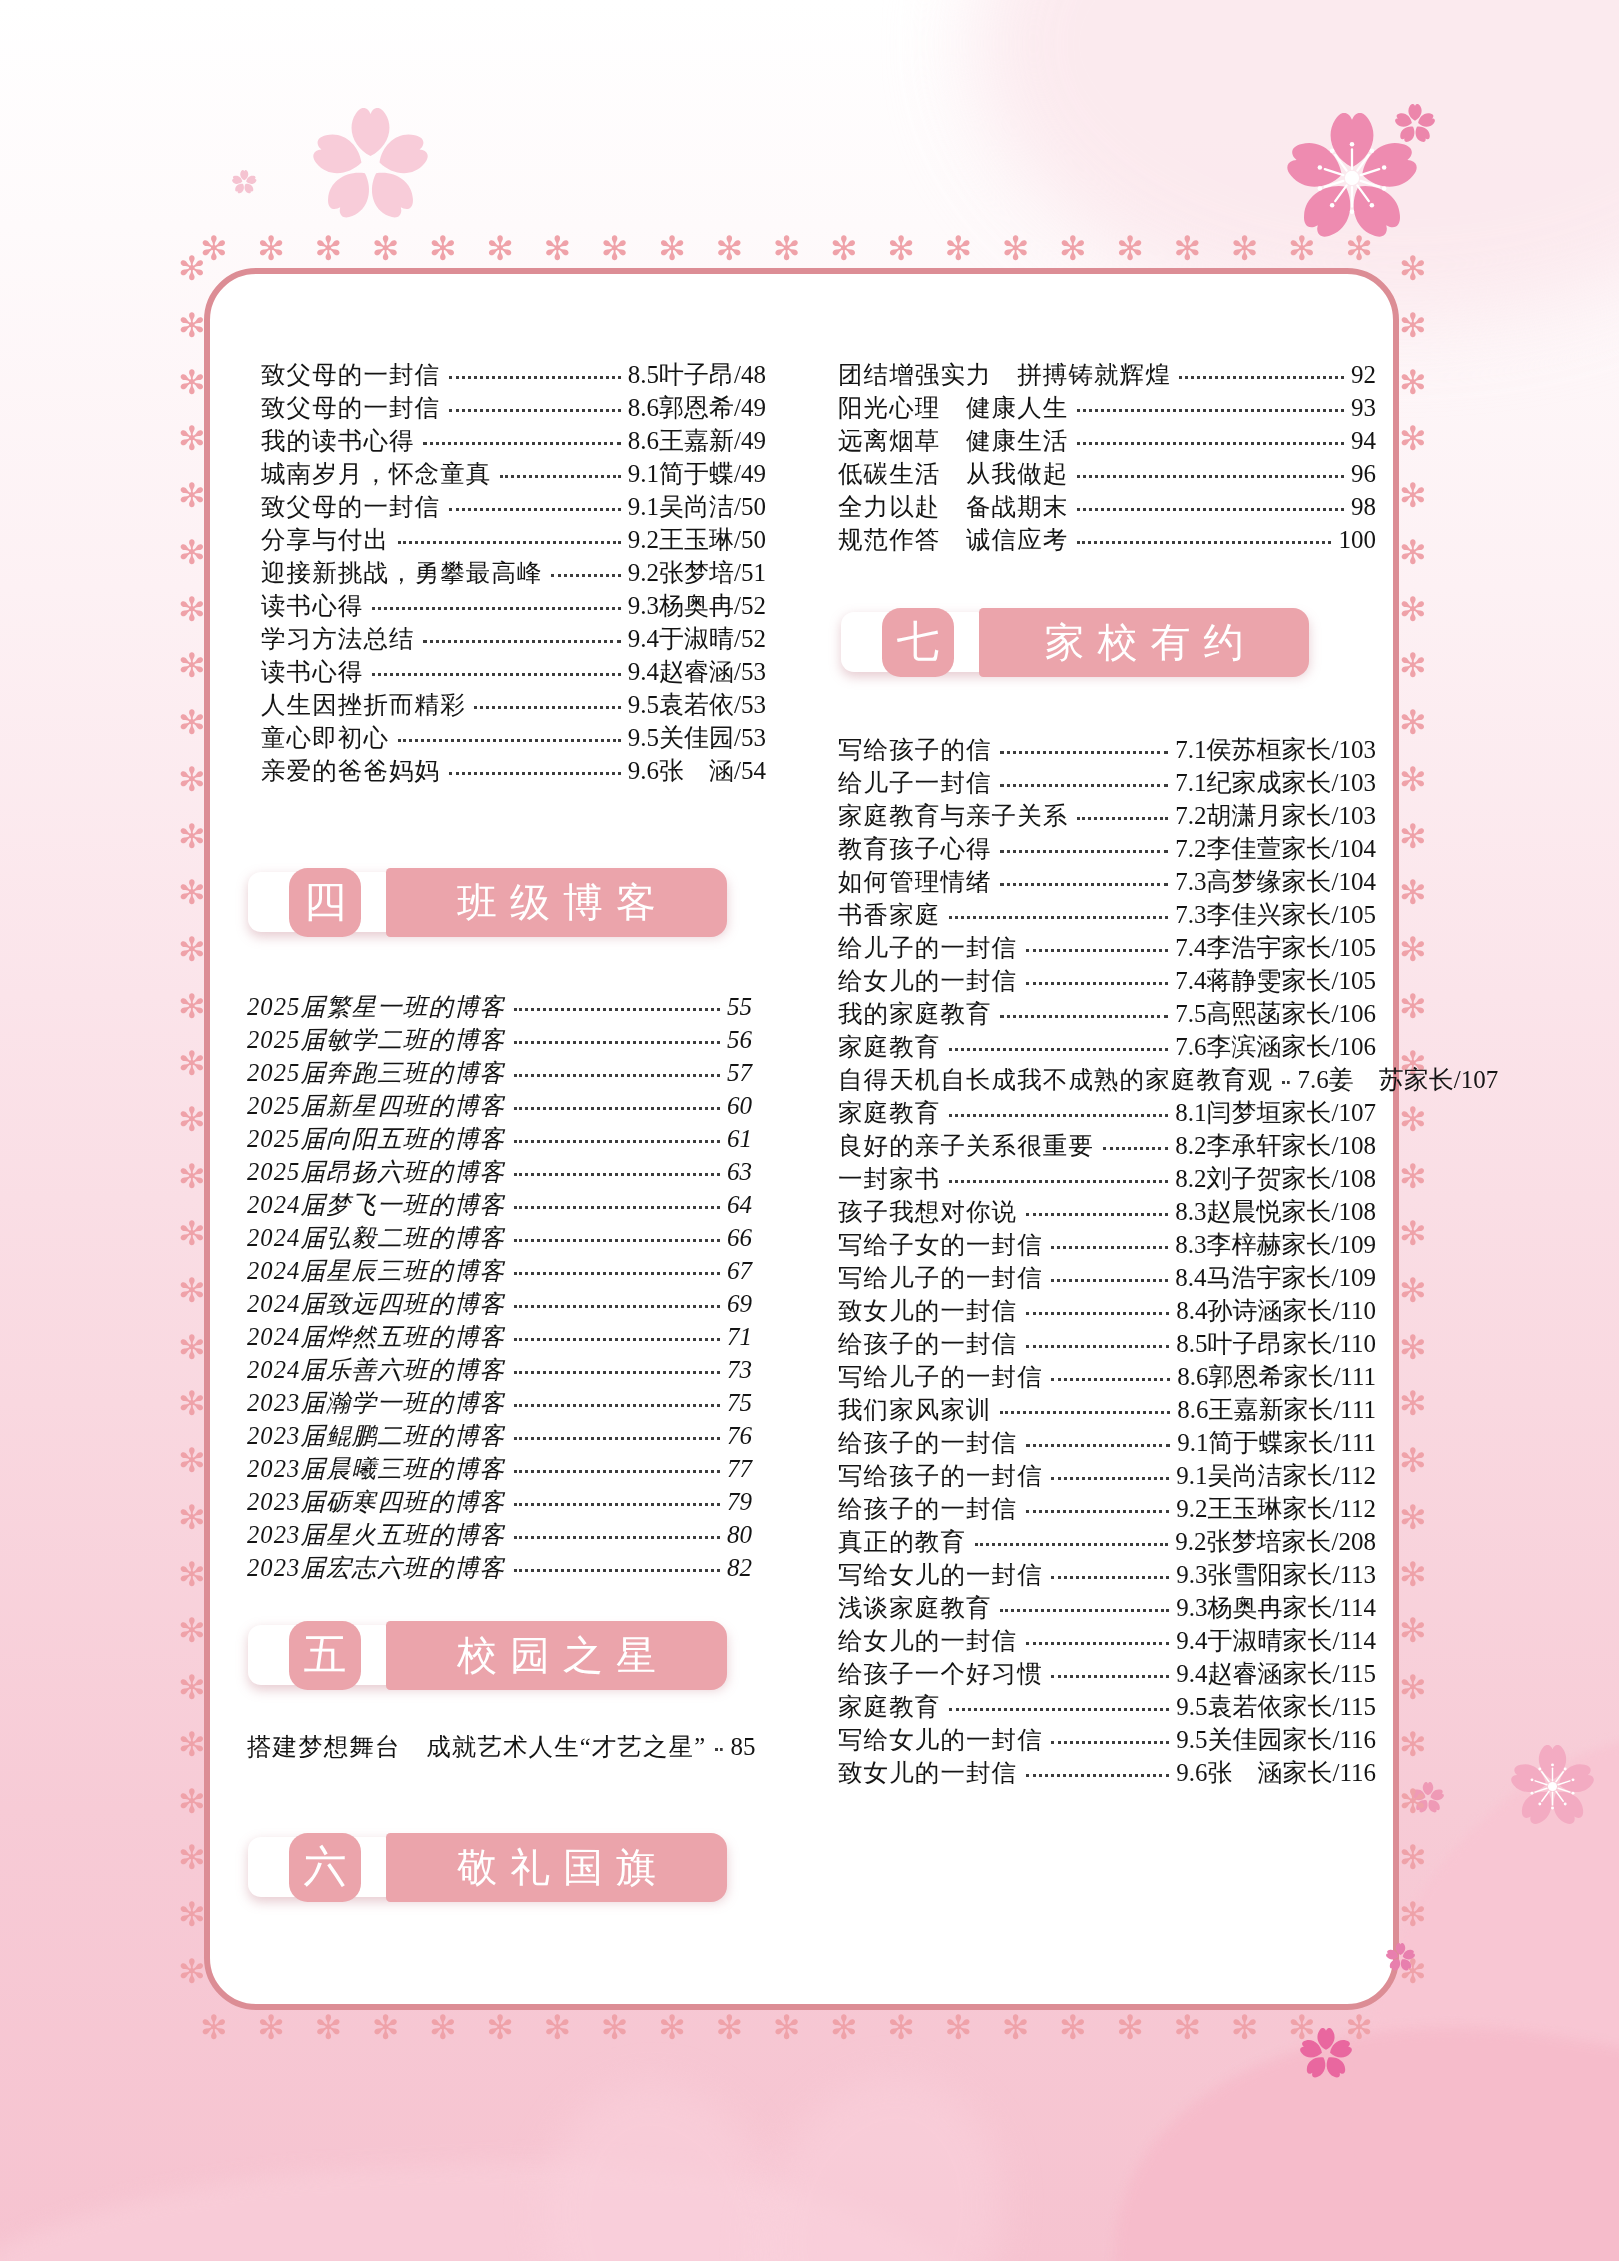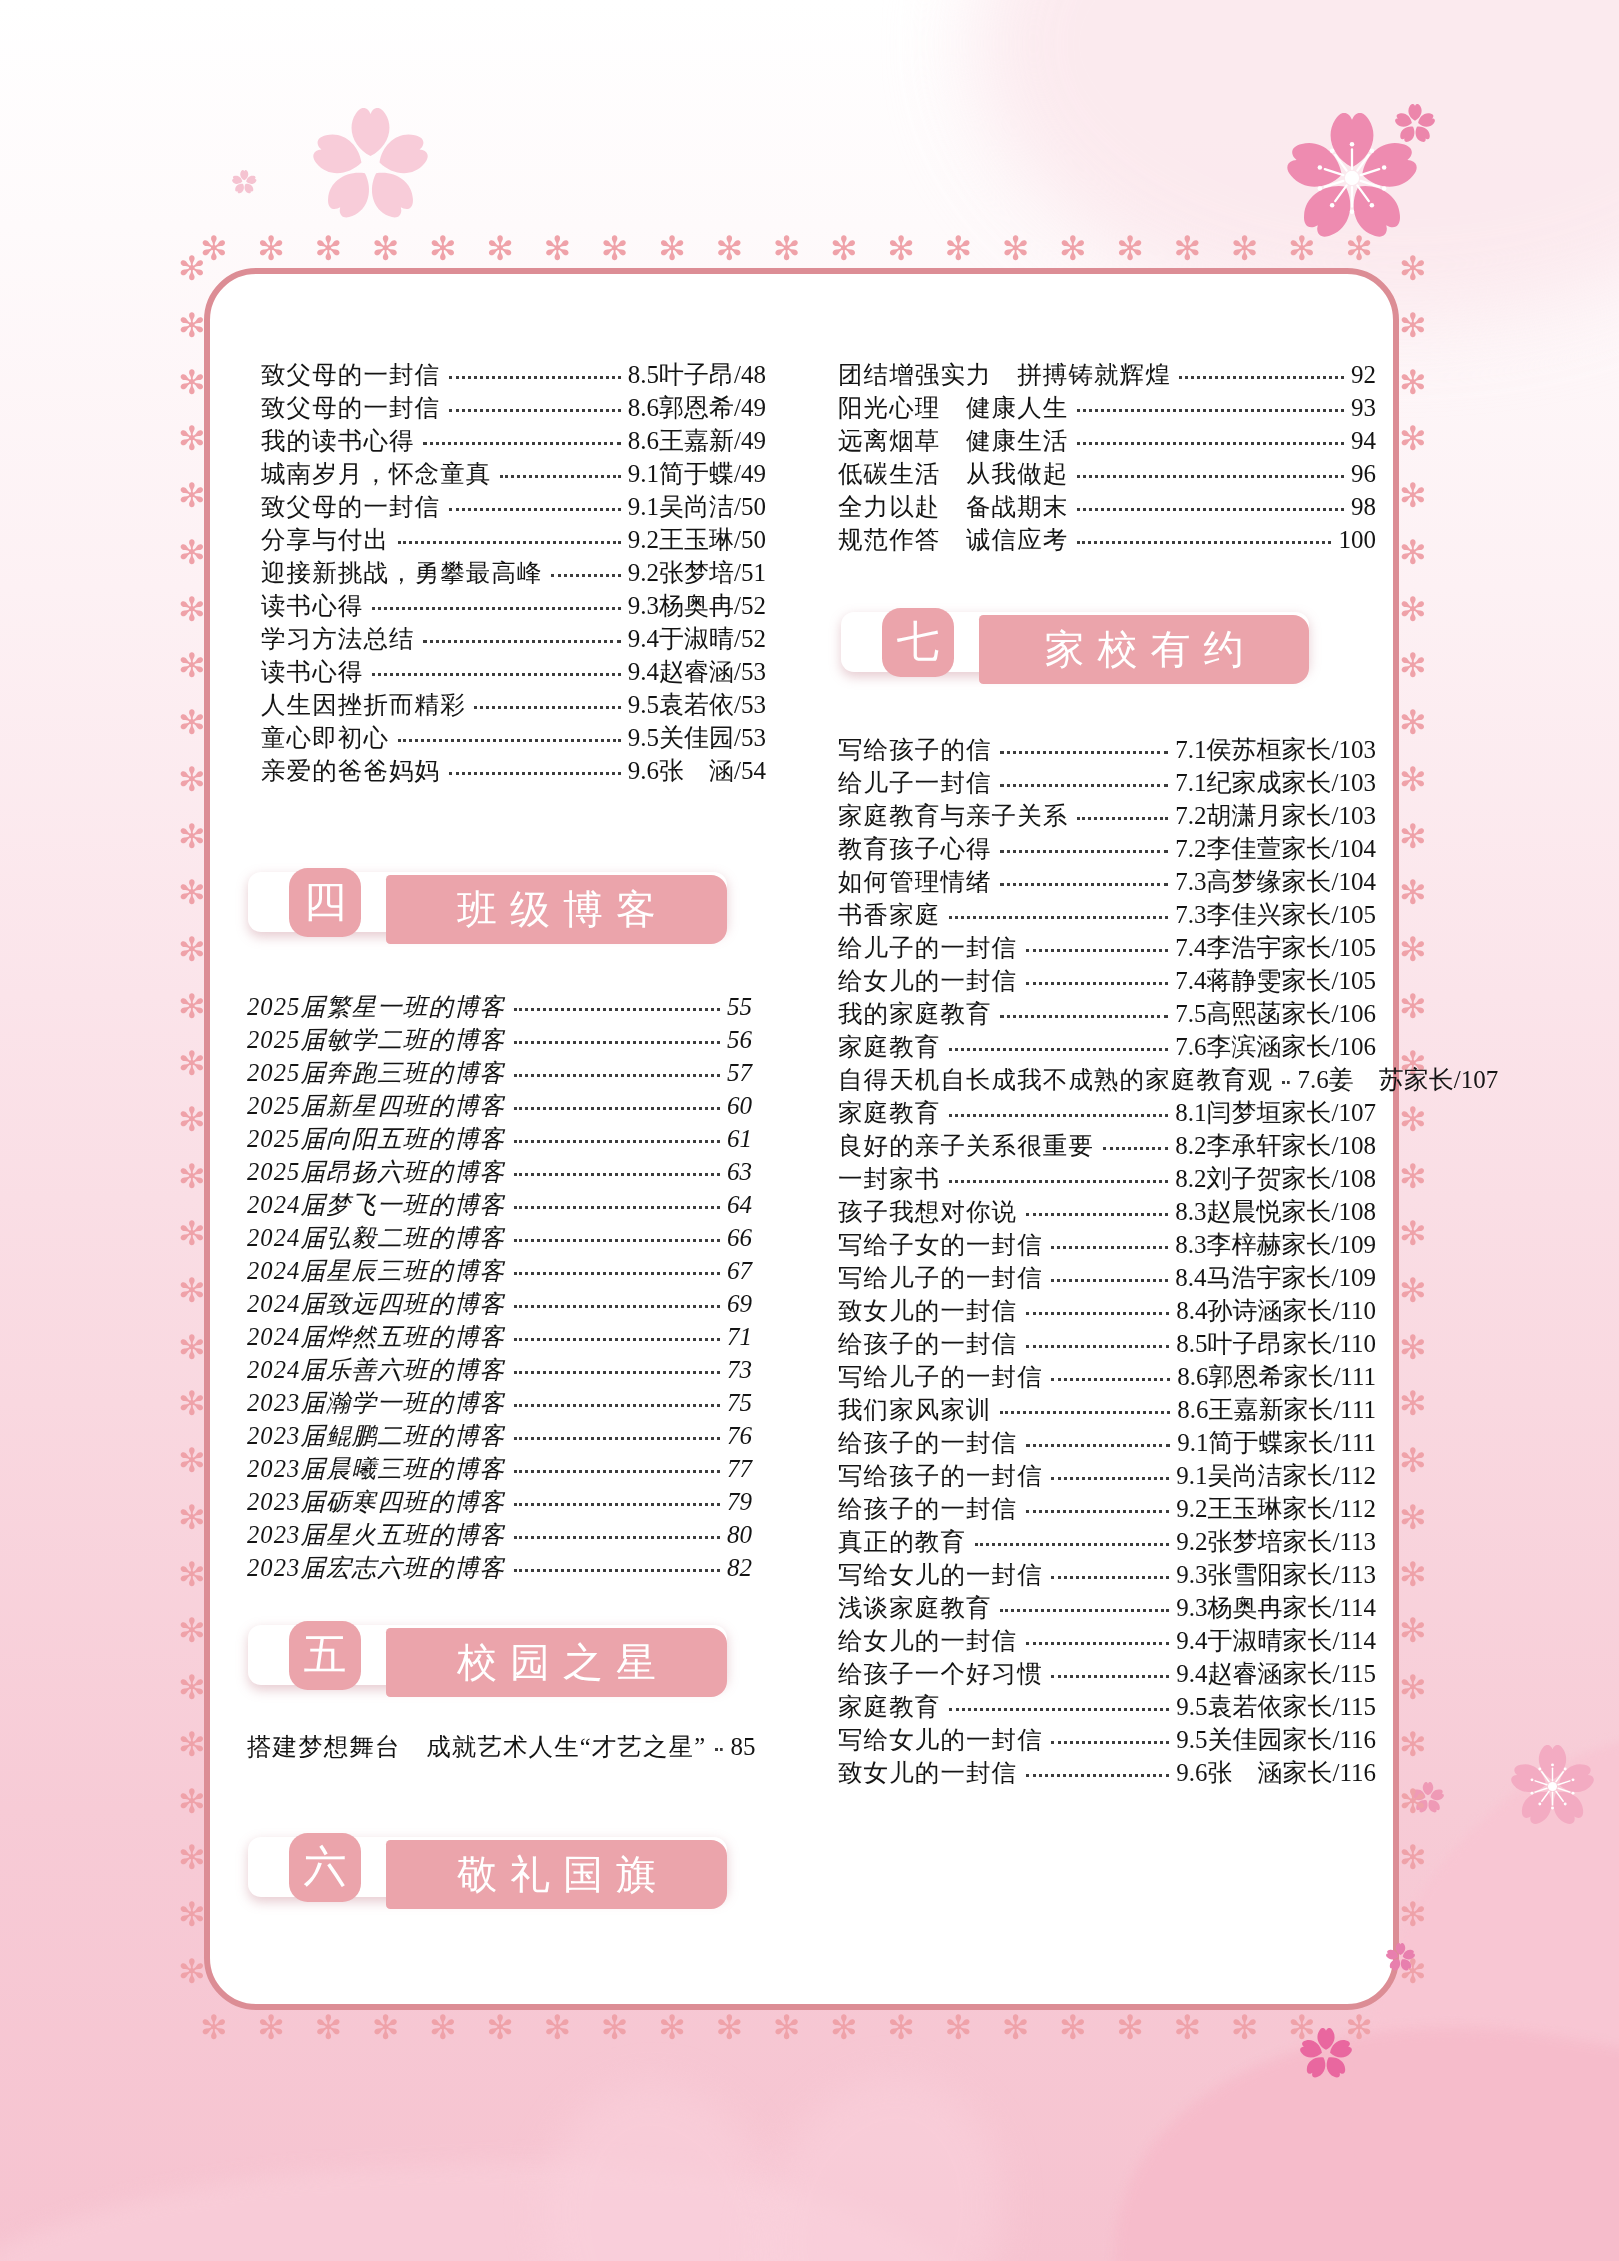--- a/index.html
+++ b/index.html
@@ -46,21 +46,21 @@
   .row .ref{white-space:pre; font-size:25px;}
 
   
   .sec{position:absolute; z-index:3; height:60px; background:#ffffff; border-radius:13px;
        box-shadow:0 4.3px 11.5px rgba(186,108,122,.35);}
   .sec .badge{position:absolute; left:41px; top:-4.3px; width:72px; height:69px; background:var(--hdr,#eba4ab);
        border-radius:18.7px; color:#fff; display:flex; align-items:center; justify-content:center;
        font-family:"Liberation Sans","DejaVu Sans",sans-serif; font-size:43px;}
   .sec .bar{position:absolute; left:138px; right:0; top:-4.3px; height:69px; background:var(--hdr,#eba4ab);
        border-radius:4.3px 16px 16px 4.3px; color:#fff; display:flex; align-items:center; justify-content:center;
-       font-family:"Liberation Sans","DejaVu Sans",sans-serif; font-size:40px; letter-spacing:13px; text-indent:13px;margin-top:7px;}
+       font-family:"Liberation Sans","DejaVu Sans",sans-serif; font-size:40px; letter-spacing:13px; text-indent:13px;}
   .sec-4{left:248px; top:872px; width:479px;}
   .sec-5{left:248px; top:1625px; width:479px;}
   .sec-6{left:248px; top:1837px; width:479px;}
   .sec-7{left:841px; top:612px;  width:468px;}
 
   
   .sakura{position:absolute; pointer-events:none;}
   .z1{z-index:1;} .z3{z-index:3;}
 </style>
 </head>
@@ -652,21 +652,21 @@
         <span class="ref">9.1吴尚洁家长/112</span>
       </div>
       <div class="row">
         <span class="t">给孩子的一封信</span>
         <span class="lead"></span>
         <span class="ref">9.2王玉琳家长/112</span>
       </div>
       <div class="row">
         <span class="t">真正的教育</span>
         <span class="lead"></span>
-        <span class="ref">9.2张梦培家长/113</span>
+        <span class="ref">9.2张梦培家长/208</span>
       </div>
       <div class="row">
         <span class="t">写给女儿的一封信</span>
         <span class="lead"></span>
         <span class="ref">9.3张雪阳家长/113</span>
       </div>
       <div class="row">
         <span class="t">浅谈家庭教育</span>
         <span class="lead"></span>
         <span class="ref">9.3杨奥冉家长/114</span>

